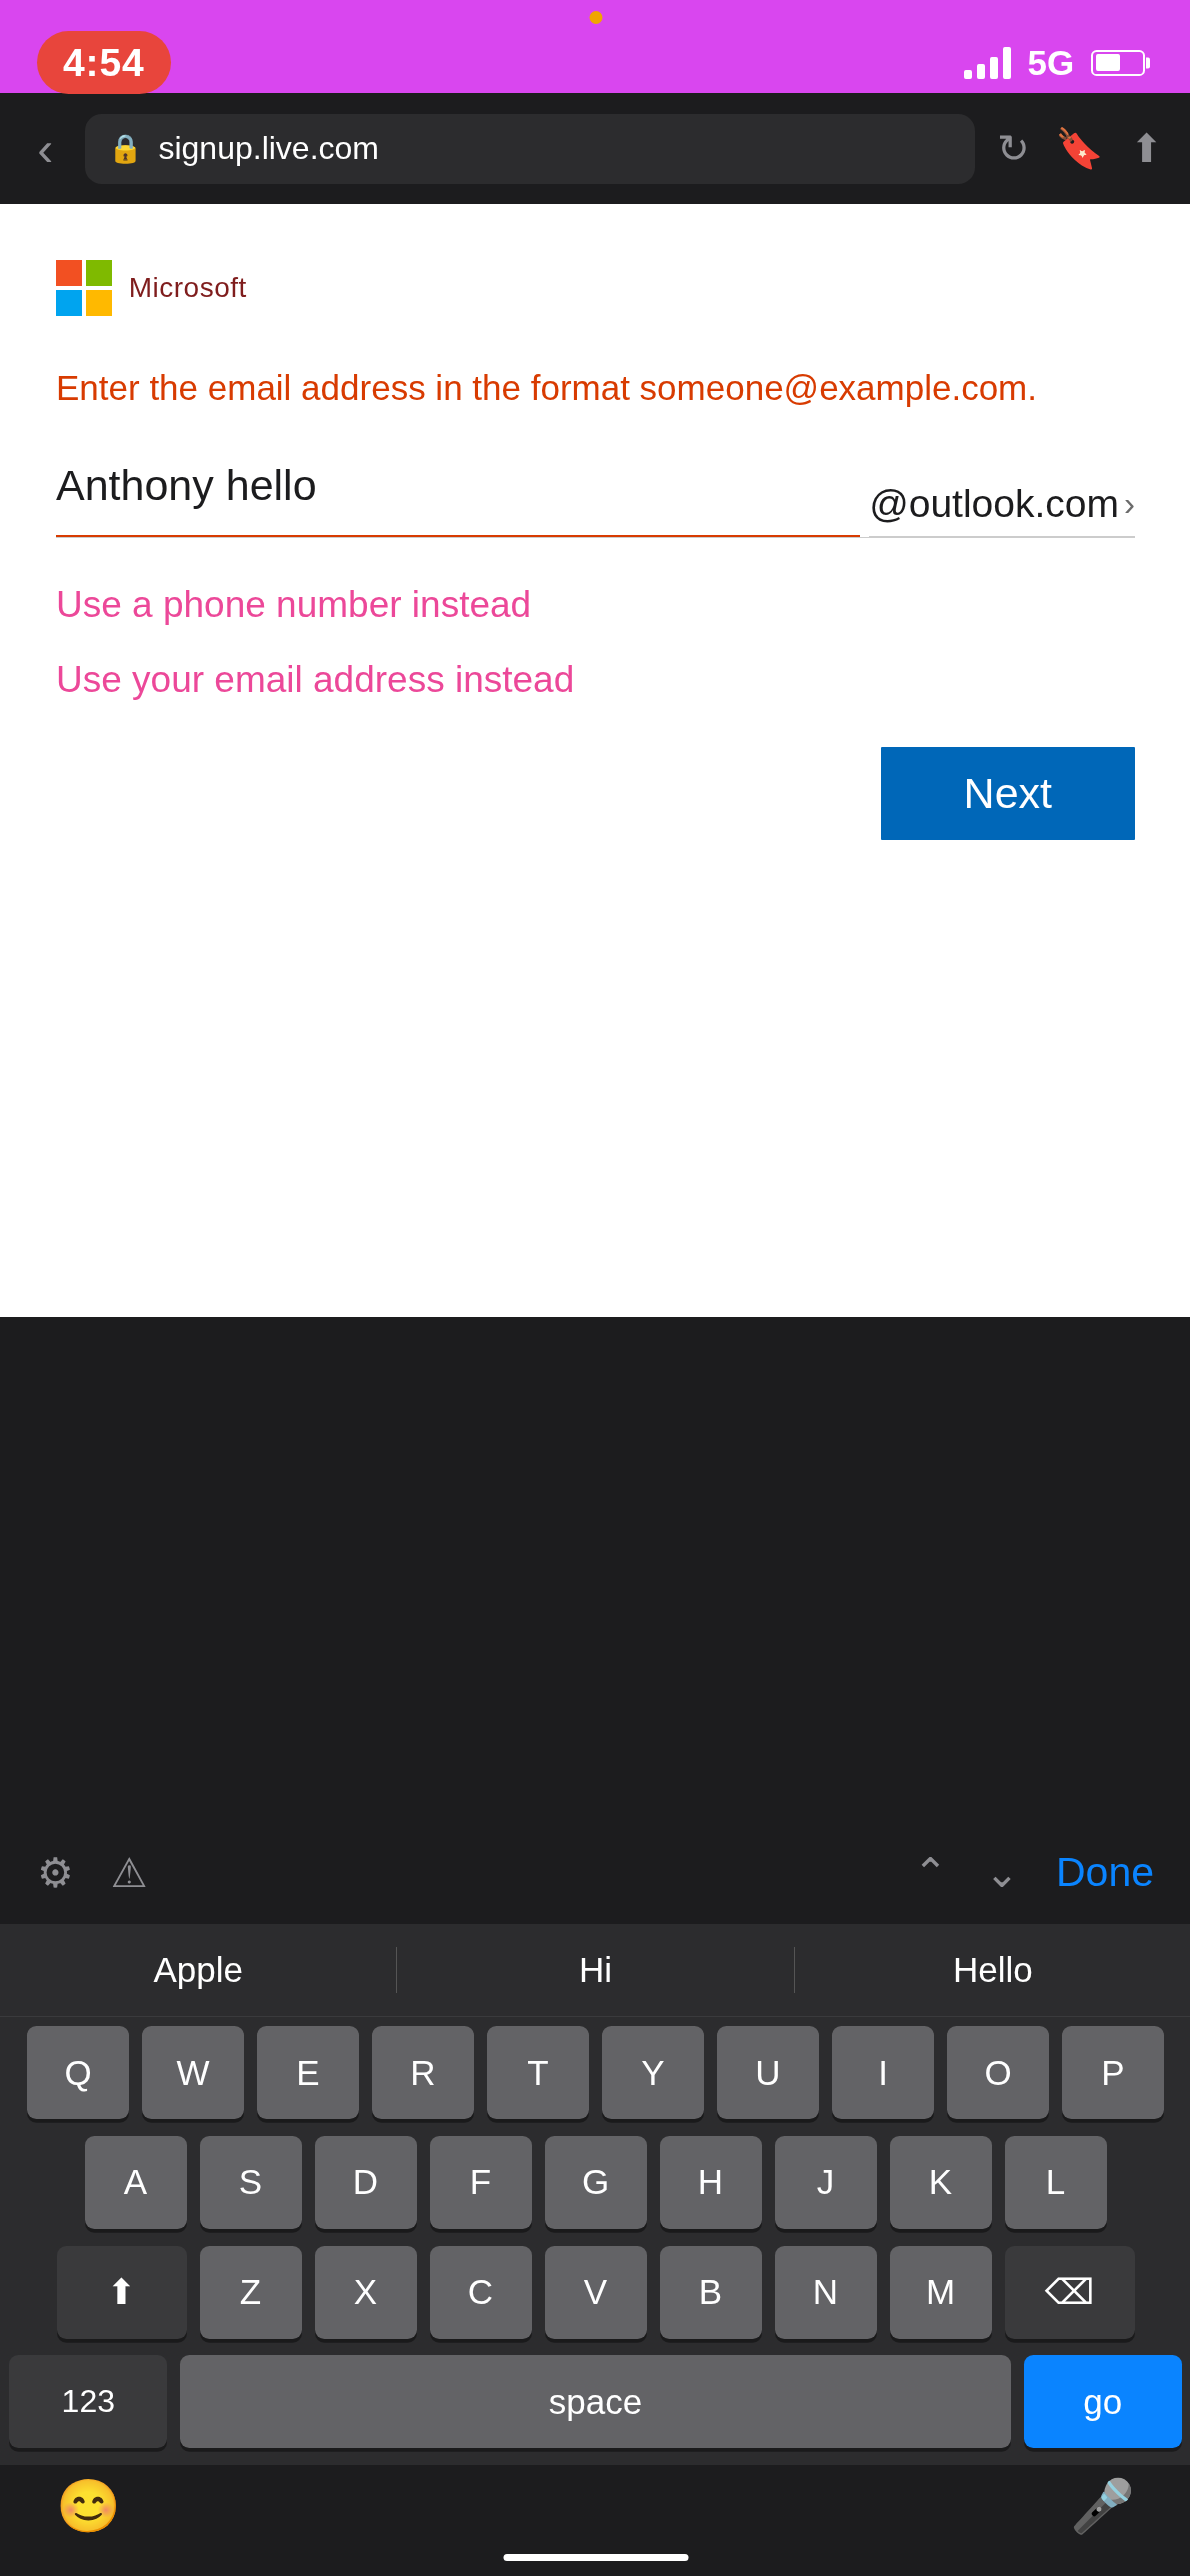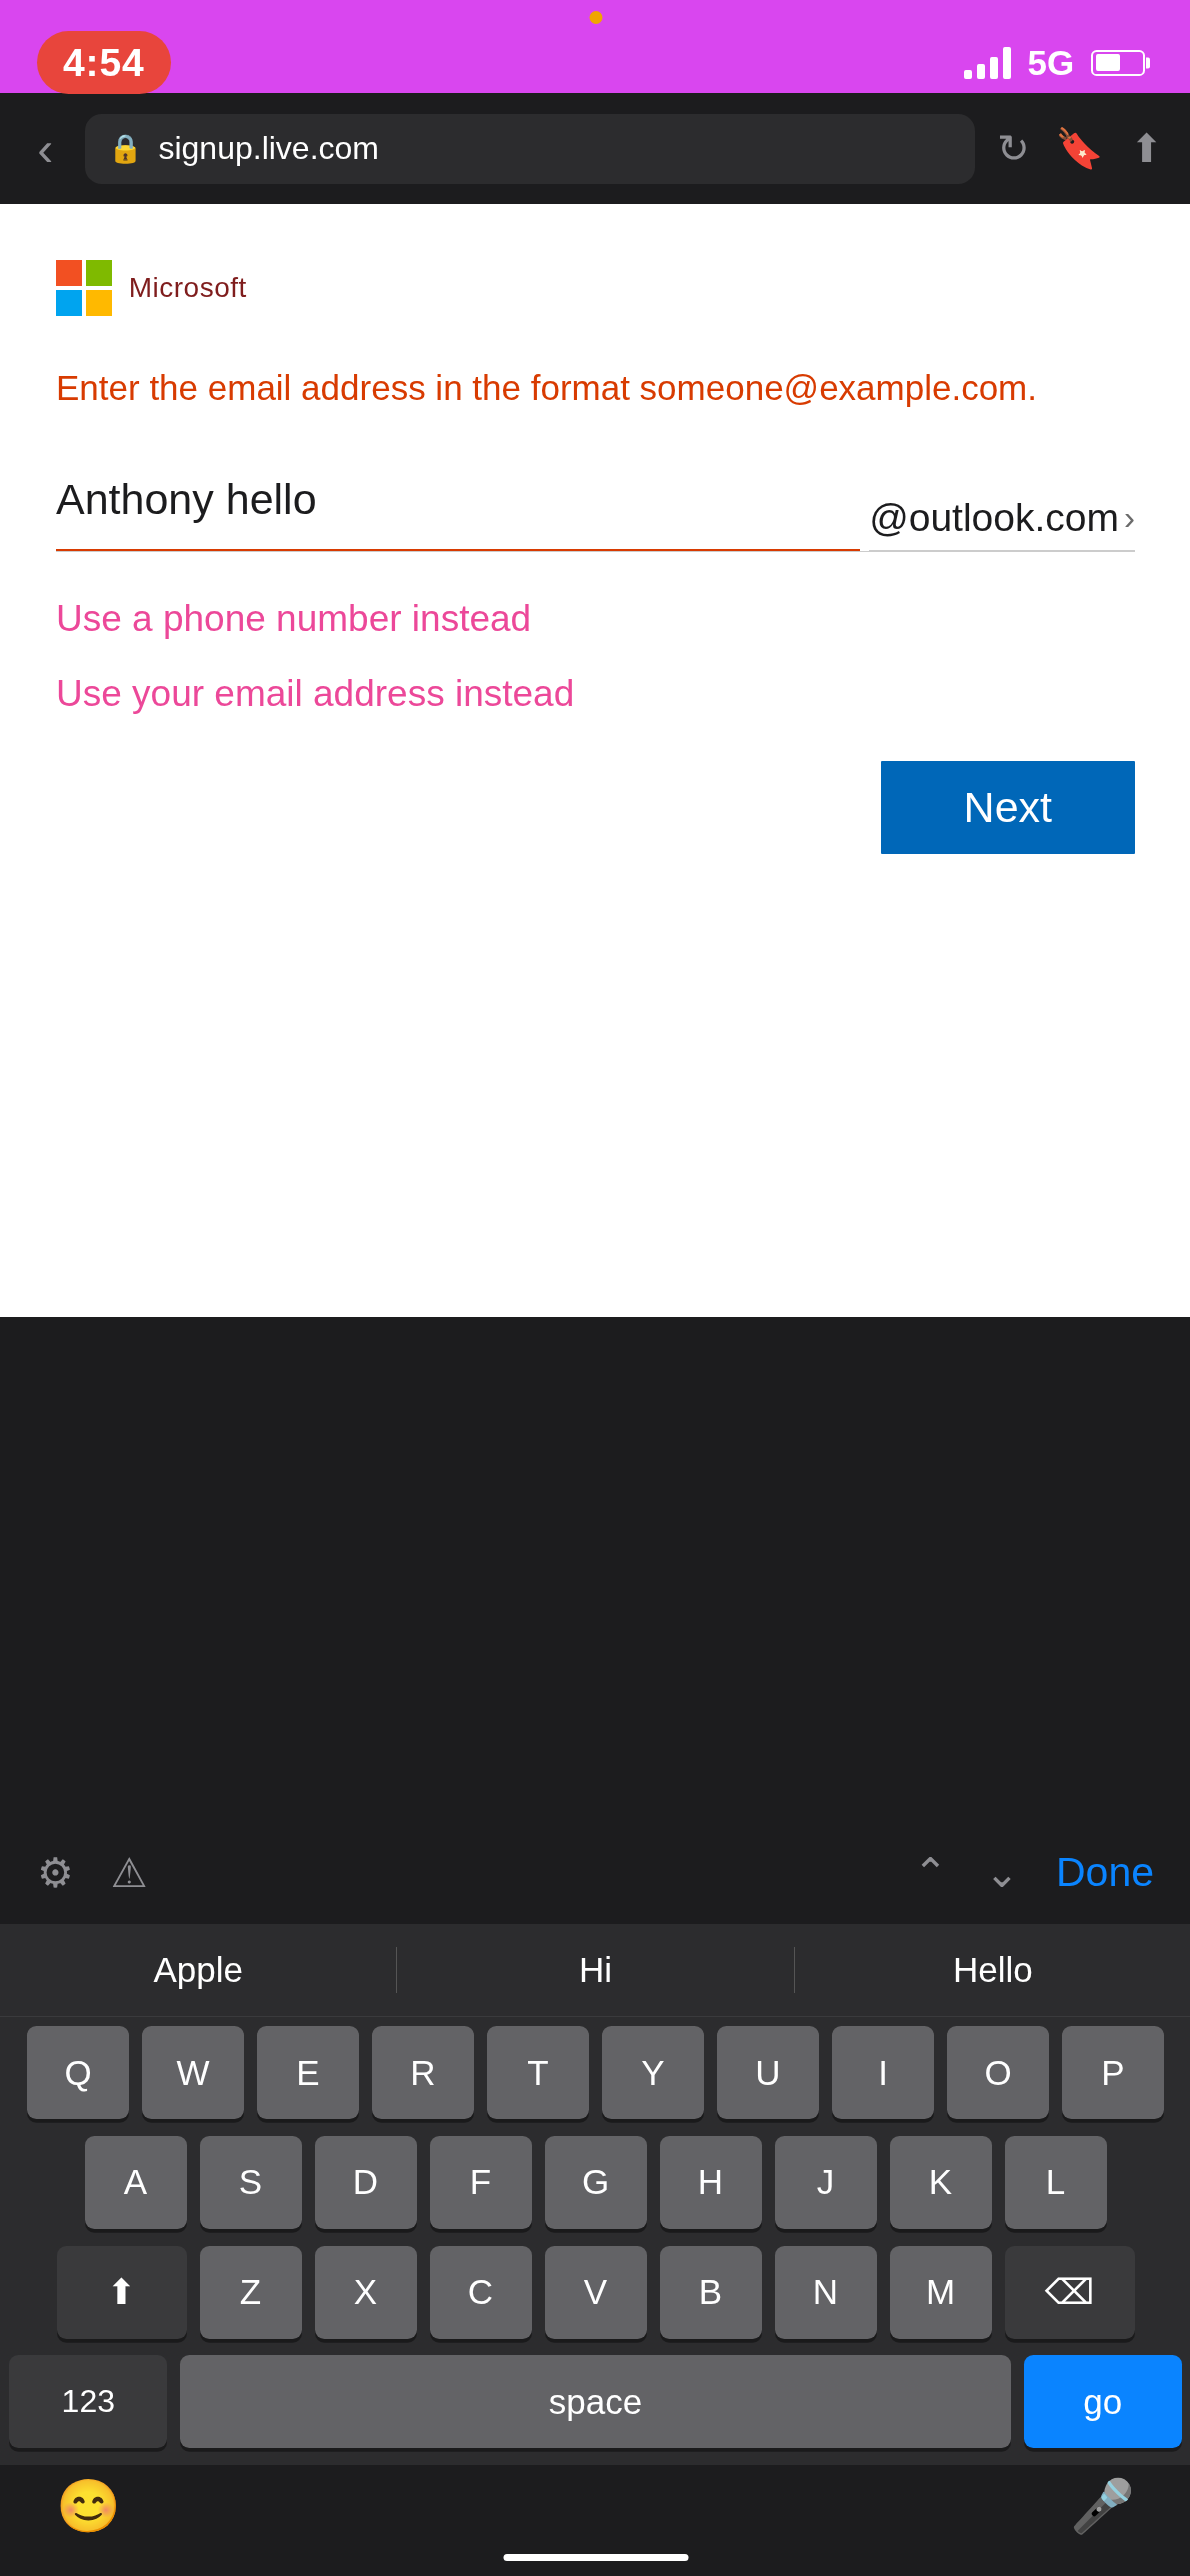--- a/index.html
+++ b/index.html
@@ -188,21 +188,21 @@
       font-weight: 700;
       color: #1c1c1e;
       margin-bottom: 37px;
       line-height: 1.1;
     }
 
     .error-message {
       color: #d83b01;
       font-size: 35px;
       line-height: 1.5;
-      margin-bottom: 60px;
+      margin-bottom: 46px;
     }
 
     
     .email-row {
       display: flex;
       align-items: flex-end;
       width: 100%;
       margin-bottom: 46px;
       border-bottom: 0.9px solid #ccc;
     }

